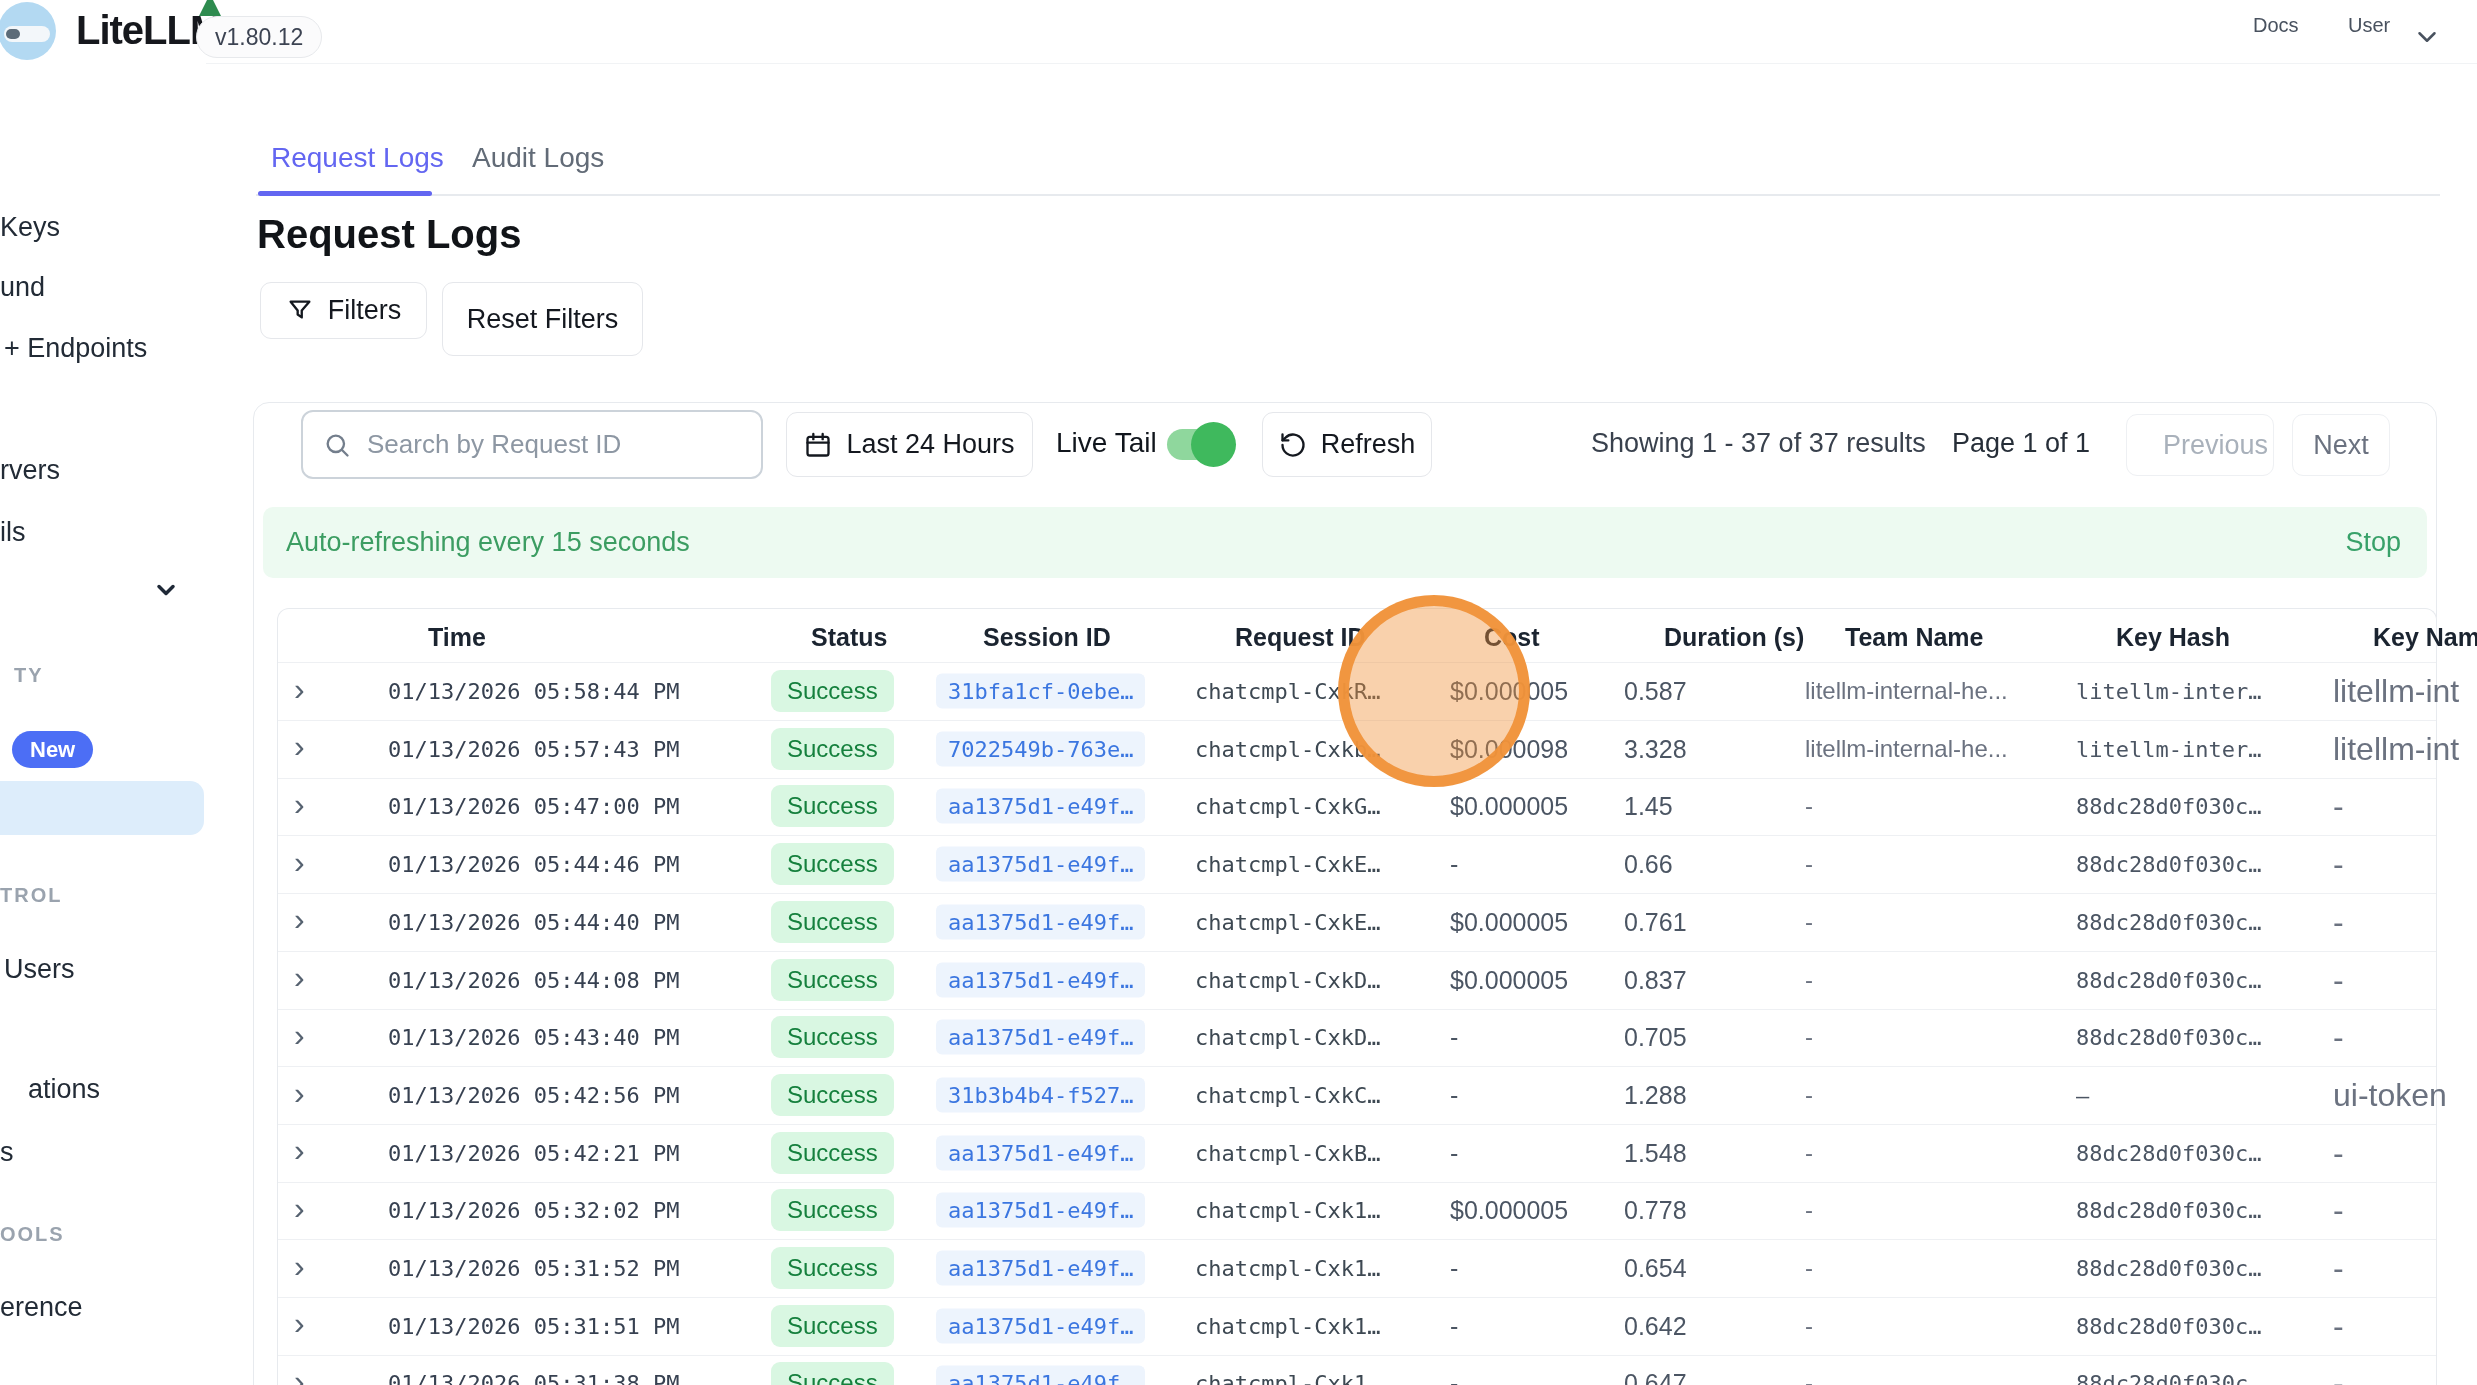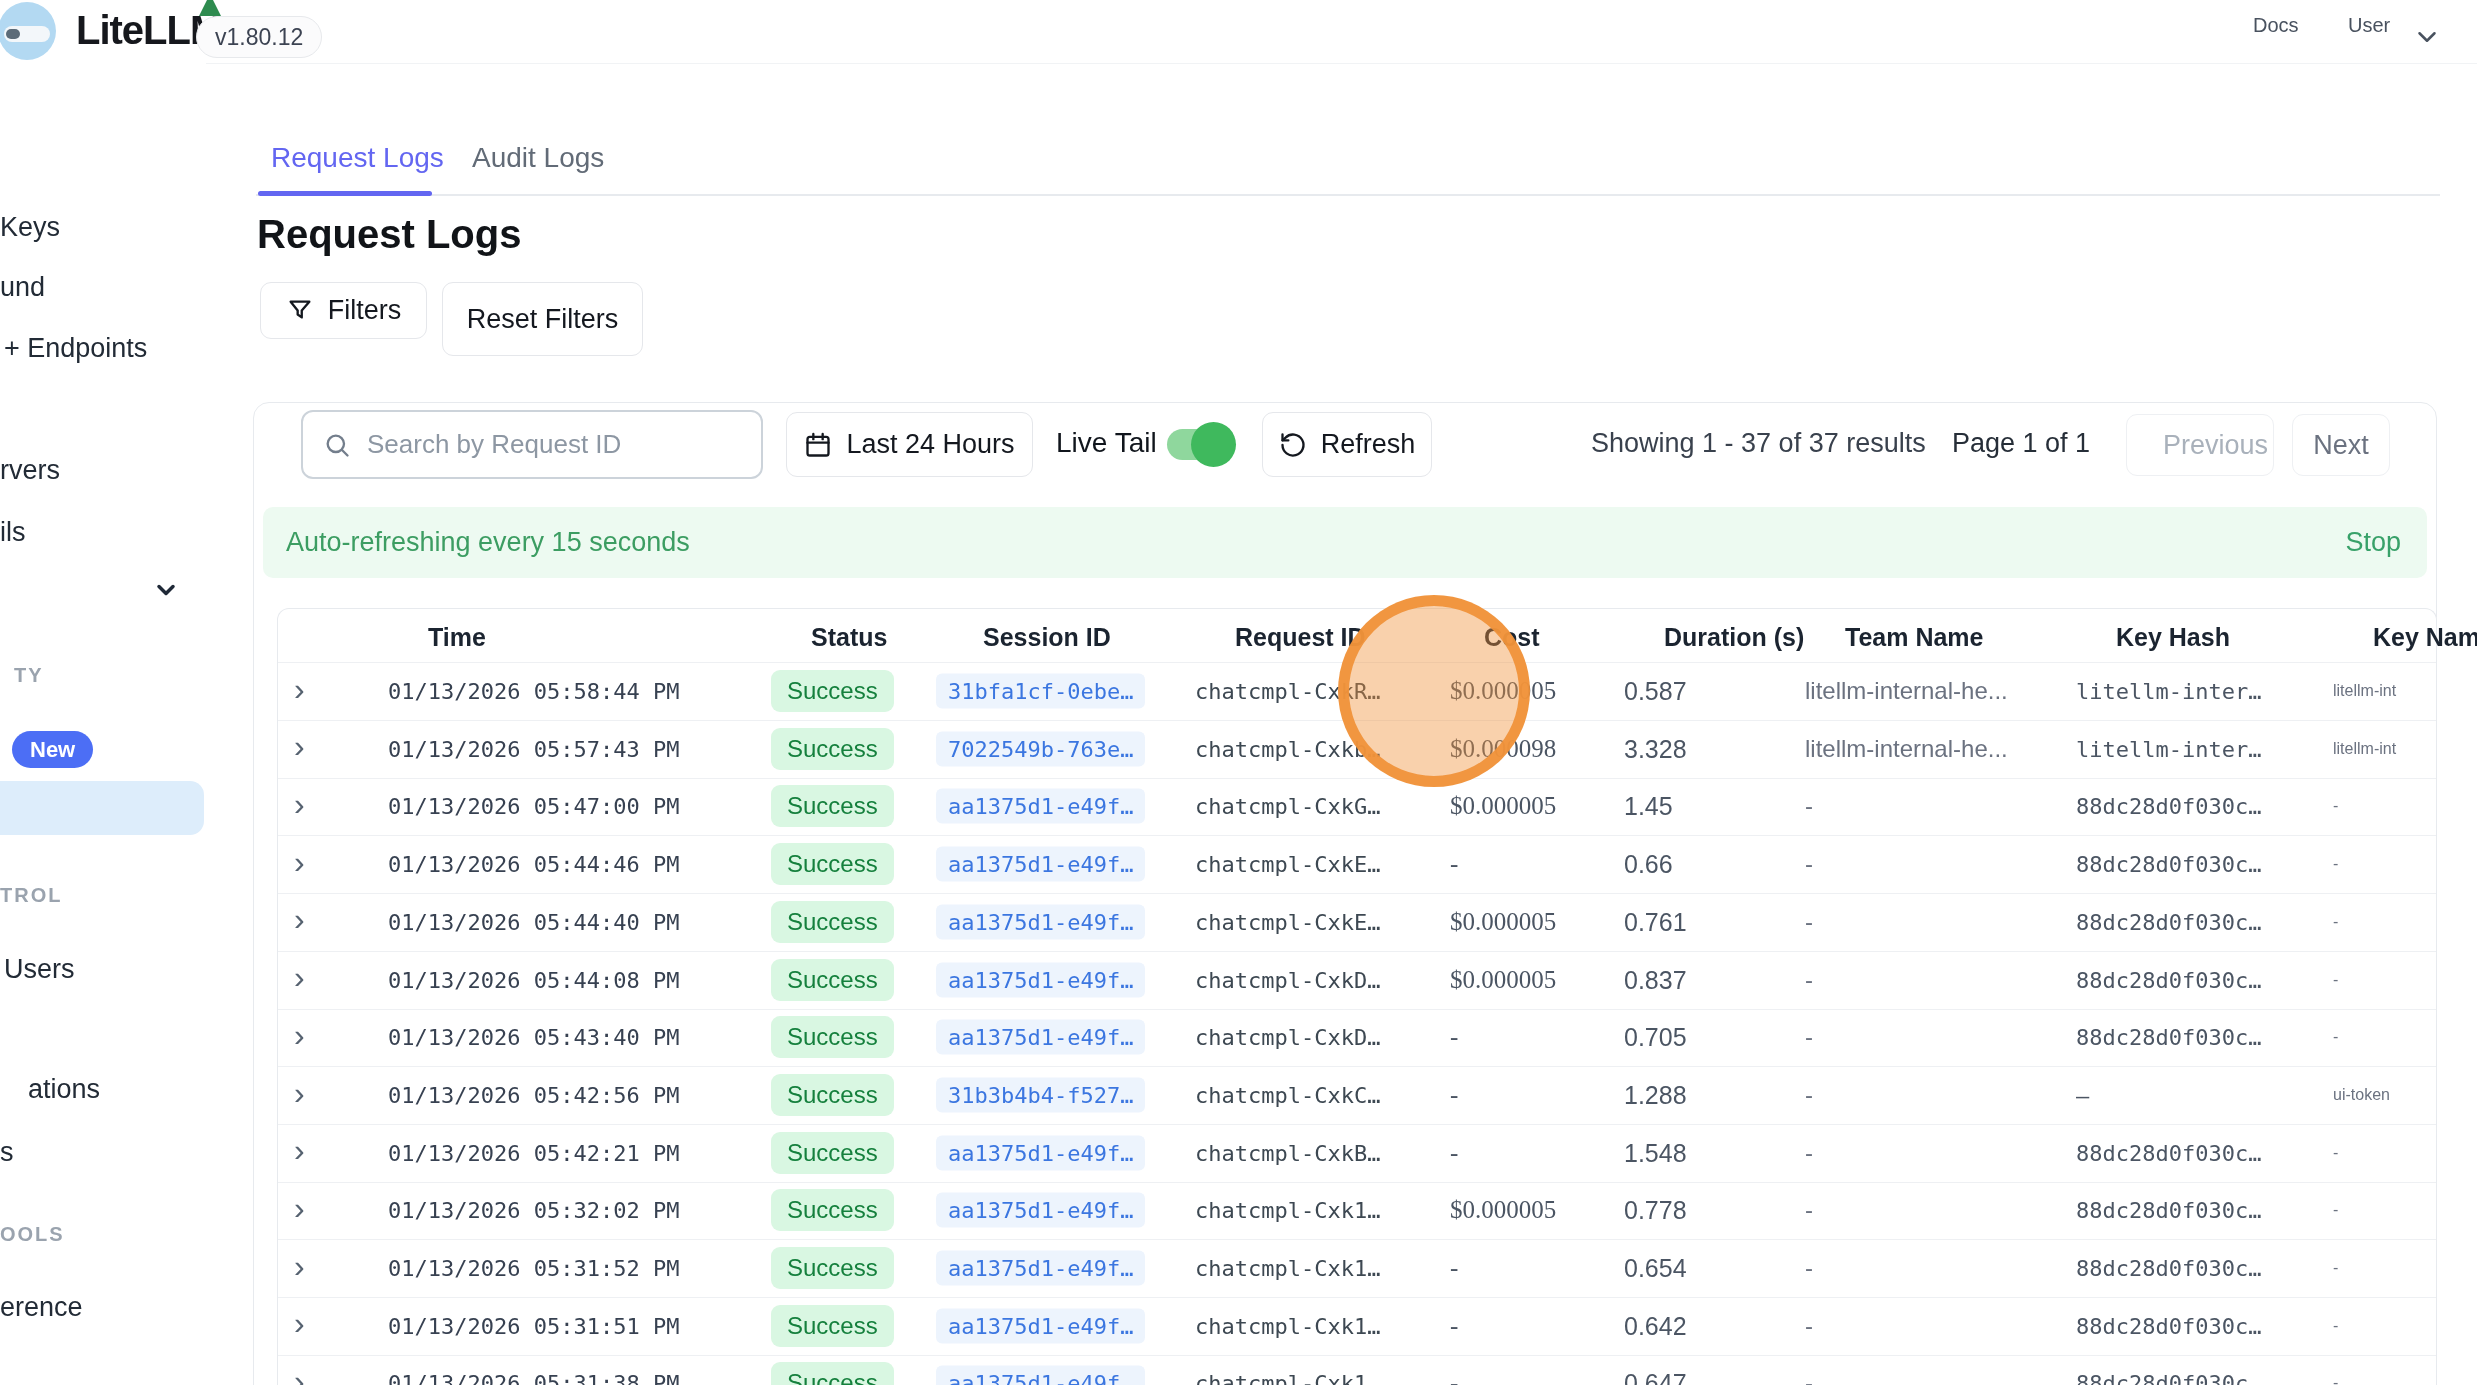--- a/index.html
+++ b/index.html
@@ -62,25 +62,25 @@
   .hcell{position:absolute;top:14px;font-size:25px;font-weight:700;color:#1b2430;white-space:nowrap;margin-left:40px;}
   #header-row{position:absolute;left:0;top:0;width:100%;height:53px;border-bottom:1px solid #eef0f3;}
   .row{position:absolute;left:0;width:100%;height:58px;border-bottom:1px solid #eef0f3;}
   .cell{position:absolute;top:50%;transform:translateY(-50%);white-space:nowrap;}
   .mono{font-family:"DejaVu Sans Mono",monospace;font-size:22px;color:#3d4852;}
   .chev{left:16px;font-size:32px;color:#566270;cursor:pointer;line-height:1;top:46%;}
   .c-time{left:110px;color:#374151;}
   .c-status{left:493px;background:#d9f7e2;color:#15803d;font-size:24px;padding:7px 16px;border-radius:9px;}
   .c-session{left:658px;background:#edf4fd;color:#3b76e0;padding:5px 12px;border-radius:6px;cursor:pointer;}
   .c-request{left:917px;}
-  .c-cost{left:1172px;font-size:25px;color:#4b5563;font-family:Liberation Serif, serif;}
+  .c-cost{left:1172px;font-size:25px;color:#4b5563;font-family:Liberation Sans, sans-serif;}
   .c-duration{left:1346px;font-size:25px;color:#4b5563;font-family:"Liberation Sans",sans-serif;}
   .c-team{left:1527px;font-size:24px;color:#6b7280;font-family:"Liberation Sans",sans-serif;}
   .c-keyhash{left:1798px;color:#4b5563;}
-  .c-keyname{left:2055px;font-size:16px;color:#6b7280;font-family:"Liberation Sans",sans-serif;}
+  .c-keyname{left:2055px;font-size:32px;color:#6b7280;font-family:"Liberation Sans",sans-serif;}
 
   
   #click-circle{position:absolute;left:1338px;top:595px;width:192px;height:192px;border-radius:50%;border:11px solid rgba(240,146,58,0.95);background:rgba(240,146,58,0.42);box-sizing:border-box;z-index:40;}
 
   svg.ic{display:block;}
 </style>
 </head>
 <body>
 
 <div id="app">

